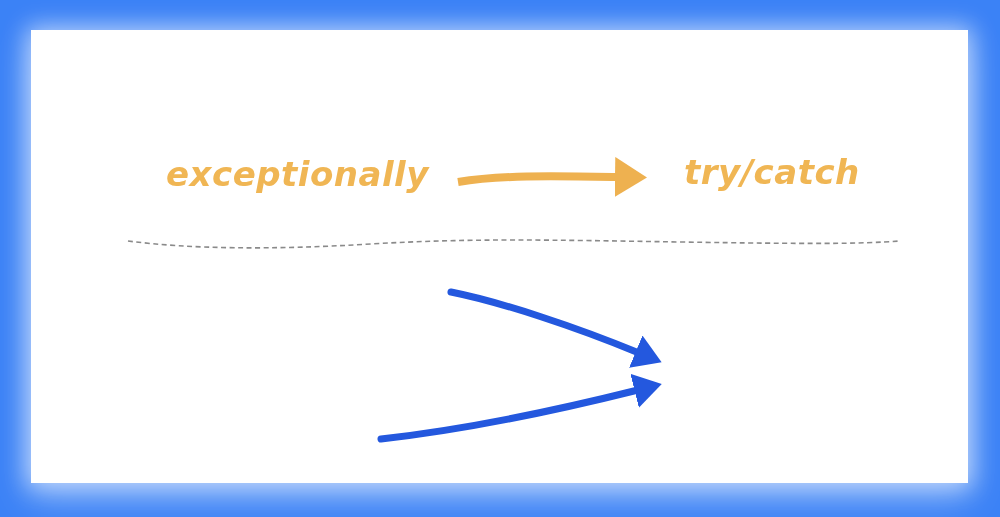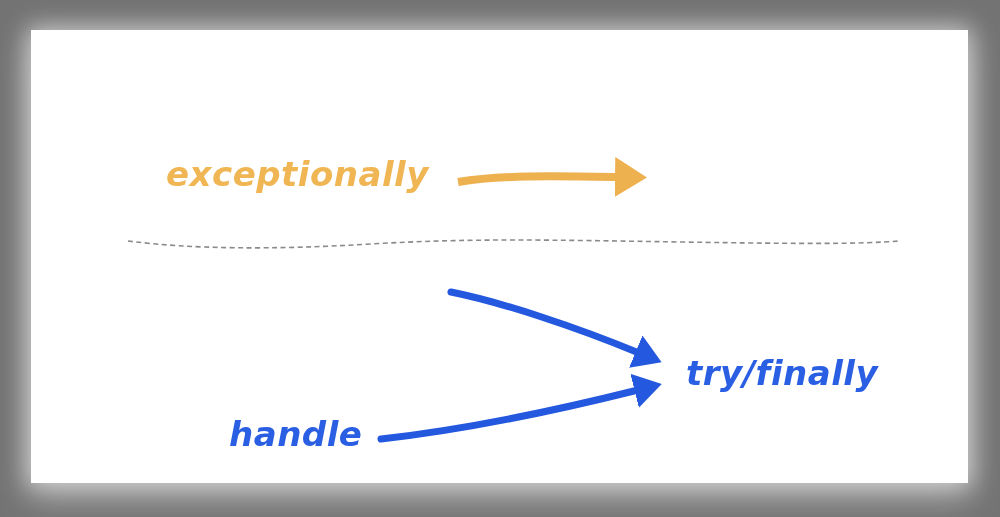--- a/index.html
+++ b/index.html
@@ -8,21 +8,21 @@
     background: #000;
     width: 1000px;
     height: 517px;
     overflow: hidden;
     font-family: "DejaVu Sans", sans-serif;
   }
   .frame {
     position: relative;
     width: 1000px;
     height: 517px;
-    background: #737373;
+    background: #3b82f6;
   }
   .slide {
     position: absolute;
     left: 31px;
     top: 30px;
     width: 937px;
     height: 453px;
     background: #fff;
     box-shadow: 0 0 22px 4px rgba(255,255,255,0.55),
                 0 14px 34px 2px rgba(255,255,255,0.35);
@@ -74,20 +74,19 @@
 
       <path d="M 97 211 C 160 219, 240 220, 340 214 S 520 210, 650 212 S 830 214, 868 211" fill="none" stroke="#8a8a8a" stroke-width="1.6" stroke-dasharray="5 3.5"></path>
 
       <path d="M 420 262 C 470 272, 545 297, 608 323" fill="none" stroke="#2458de" stroke-width="7" stroke-linecap="round" marker-end="url(#head-blue)"></path>
 
       <path d="M 350 409 C 440 399, 535 378, 607 360" fill="none" stroke="#2458de" stroke-width="7" stroke-linecap="round" marker-end="url(#head-blue)"></path>
     </svg>
 
     <div class="label orange lbl-exceptionally">exceptionally</div>
 
+    <div class="label orange lbl-try-catch">try/catch</div>
 
 
-    <div class="label blue lbl-handle">handle</div>
 
-    <div class="label blue lbl-try-finally">try/finally</div>
 
   </div>
 </div>
 
 </body></html>

